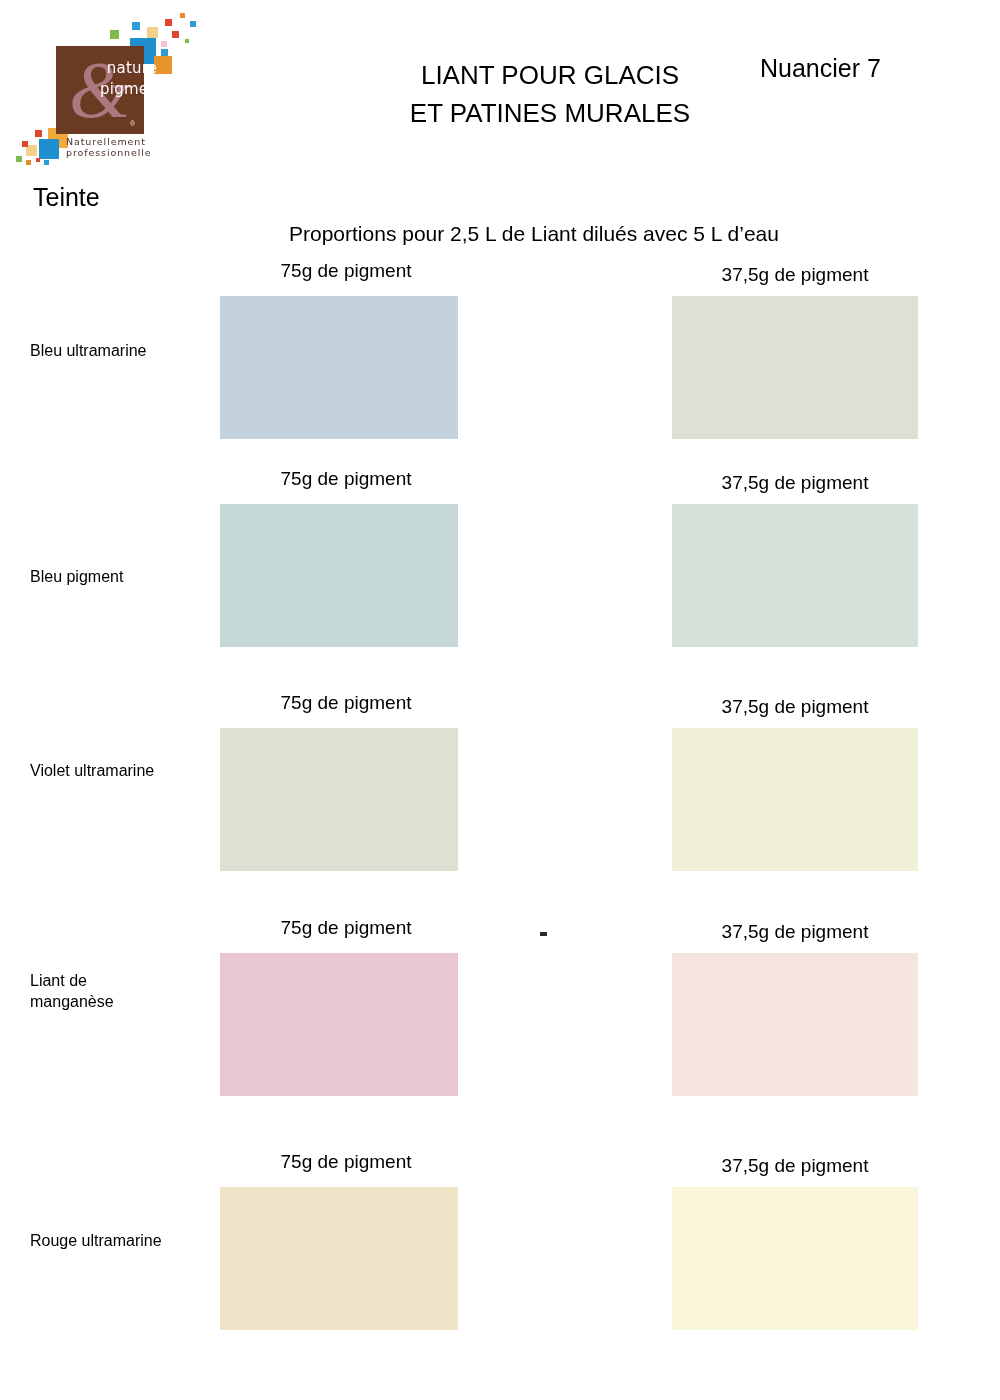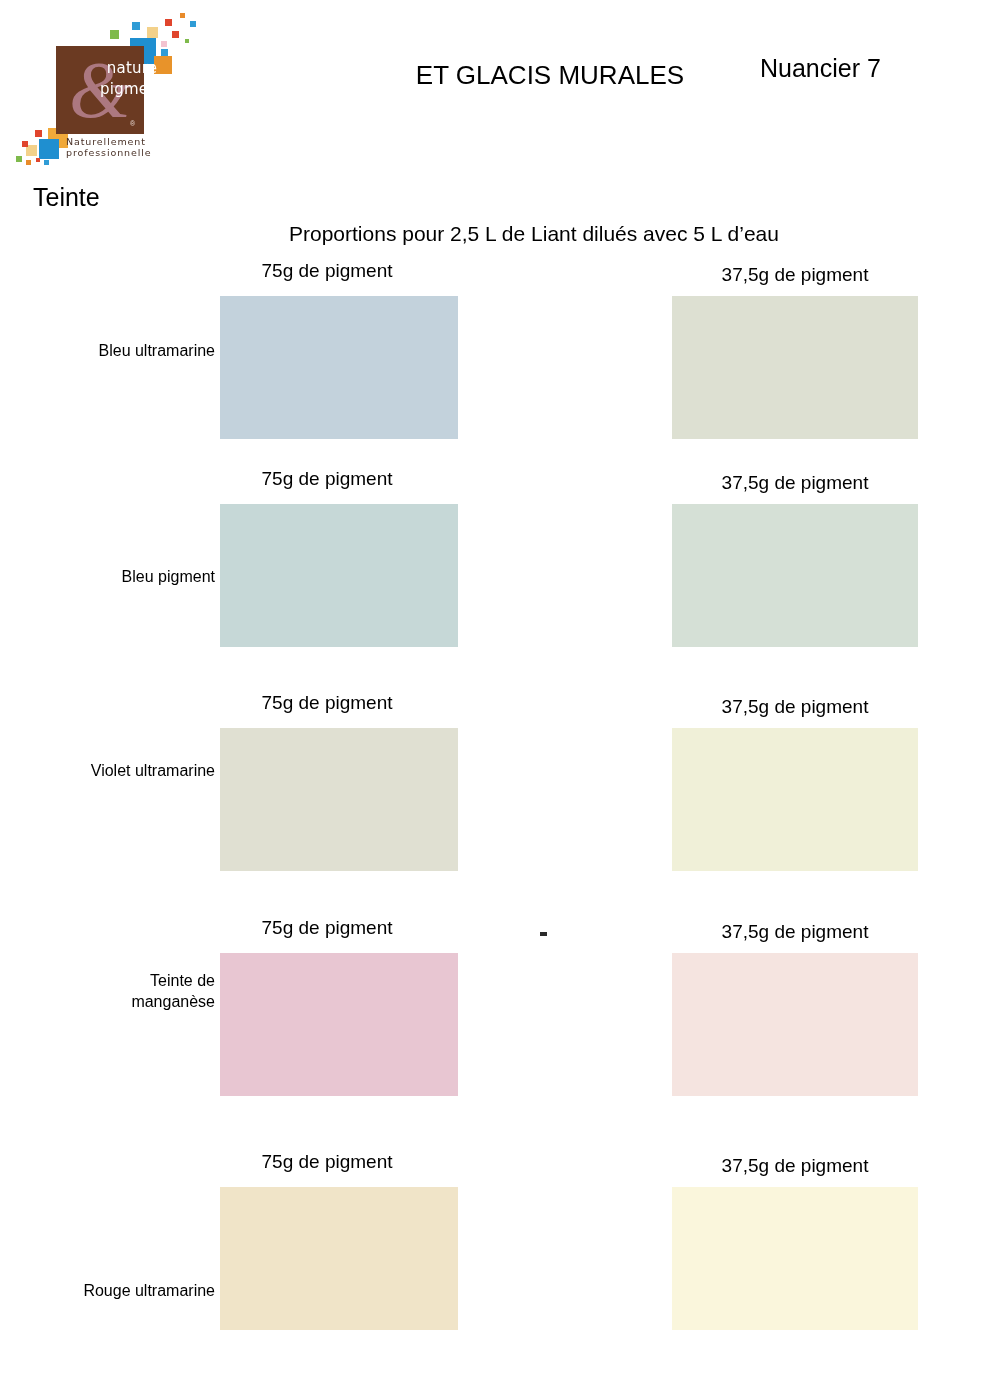--- a/index.html
+++ b/index.html
@@ -116,30 +116,29 @@
   }
 
   
   .swatch-row { position: absolute; left: 0; width: 1000px; }
   .tint-name {
     position: absolute;
     left: 30px;
     font-size: 16px;
     line-height: 21px;
     width: 185px;
-    text-align: right;
   }
   .tint-name span { display: block; }
   .dose-label {
     position: absolute;
     font-size: 19px;
     text-align: center;
     white-space: nowrap;
   }
-  .dose-label.left  { left: 208px; width: 238px; top: 0px; }
+  .dose-label.left  { left: 227px; width: 238px; top: 0px; }
   .dose-label.right { left: 672px; width: 246px; top: 4px; }
   .swatch {
     position: absolute;
     top: 36px;
     height: 143px;
   }
   .swatch.left  { left: 220px; width: 238px; }
   .swatch.right { left: 672px; width: 246px; }
 
   #scan-artifact {
@@ -185,21 +184,22 @@
     <span>pigment</span>
   </div>
   <div id="logo-registered">®</div>
   <div id="logo-tagline">
     <span>Naturellement</span>
     <span>professionnelle</span>
   </div>
 </div>
 
 <div id="doc-title">
-  <span>ET GLACIS MURALES</span>
+  <span>LIANT POUR GLACIS</span>
+  <span>ET PATINES MURALES</span>
 </div>
 <div id="nuancier-label">Nuancier 7</div>
 
 <div id="teinte-heading">Teinte</div>
 <div id="proportions-heading">Proportions pour 2,5 L de Liant dilués avec 5 L d’eau</div>
 
 <div id="rows-container">
     <div class="swatch-row" style="top: 260px;">
       <div class="dose-label left">75g de pigment</div>
       <div class="swatch left" style="background: rgb(195, 210, 220);"></div>
@@ -227,27 +227,27 @@
     <div class="tint-name" style="position: absolute; top: 760px;">
       <span>Violet ultramarine</span>
     </div>
     <div class="swatch-row" style="top: 917px;">
       <div class="dose-label left">75g de pigment</div>
       <div class="swatch left" style="background: rgb(232, 198, 210);"></div>
       <div class="dose-label right">37,5g de pigment</div>
       <div class="swatch right" style="background: rgb(245, 228, 224);"></div>
     </div>
     <div class="tint-name" style="position: absolute; top: 970px;">
-      <span>Teinte de</span>
+      <span>Liant de</span>
       <span>manganèse</span>
     </div>
     <div class="swatch-row" style="top: 1151px;">
       <div class="dose-label left">75g de pigment</div>
       <div class="swatch left" style="background: rgb(240, 228, 200);"></div>
       <div class="dose-label right">37,5g de pigment</div>
       <div class="swatch right" style="background: rgb(250, 246, 220);"></div>
     </div>
-    <div class="tint-name" style="position: absolute; top: 1280px;">
+    <div class="tint-name" style="position: absolute; top: 1230px;">
       <span>Rouge ultramarine</span>
     </div>
   </div>
 
 <div id="scan-artifact"></div>
 
 </body></html>

